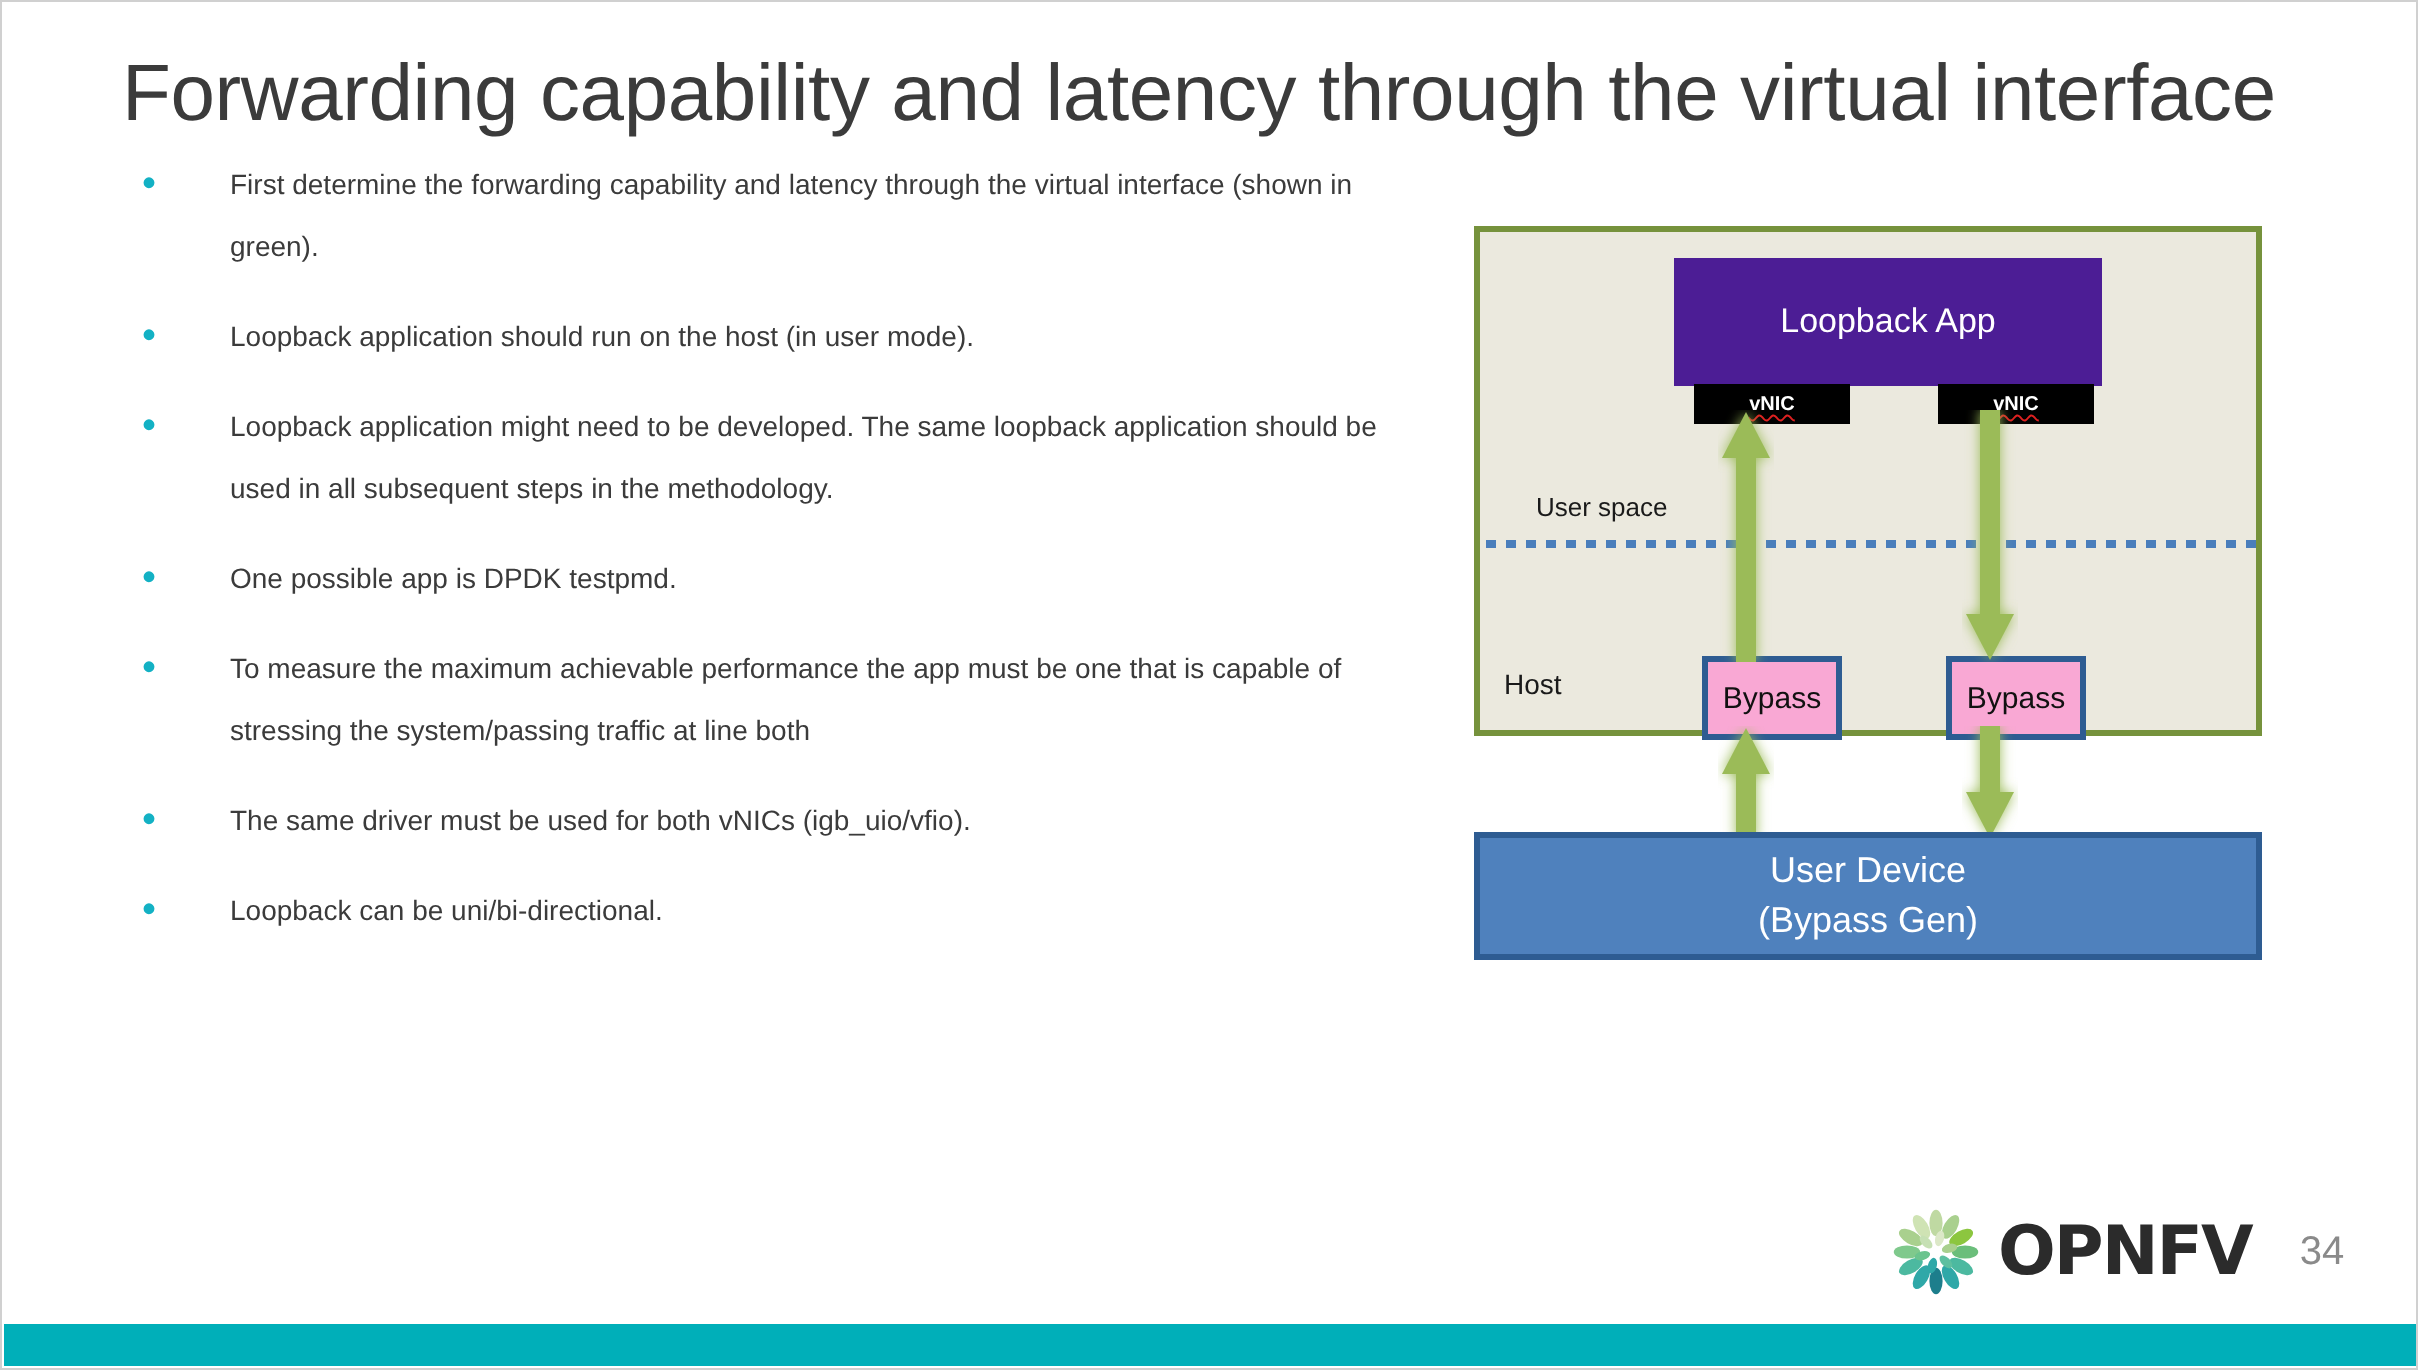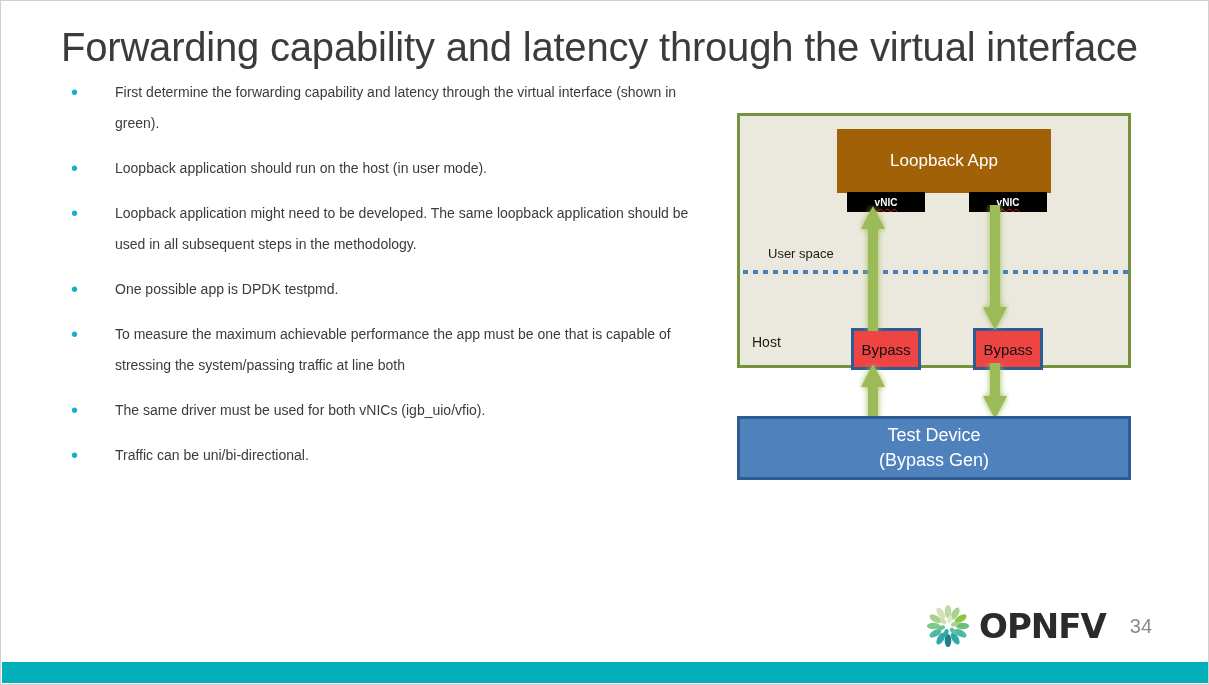--- a/index.html
+++ b/index.html
@@ -116,21 +116,21 @@
     color: #1a1a1a;
   }
 
   
   #loopback-app {
     position: absolute;
     left: 97px;
     top: 13px;
     width: 214px;
     height: 64px;
-    background: #a16207;
+    background: #4c1d95;
     display: flex;
     align-items: center;
     justify-content: center;
     color: #ffffff;
     font-size: 17px;
   }
 
   
   .vnic-box {
     position: absolute;
@@ -152,21 +152,21 @@
     text-decoration-skip-ink: none;
     text-underline-offset: 2px;
   }
 
   
   .bypass-box {
     position: absolute;
     top: 212px;
     width: 70px;
     height: 42px;
-    background: #ef4444;
+    background: #f9a8d4;
     border: 3px solid #2E5C92;
     box-sizing: border-box;
     display: flex;
     align-items: center;
     justify-content: center;
     font-size: 15px;
     color: #111111;
   }
   #bypass-left  { left: 111px; }
   #bypass-right { left: 233px; }
@@ -196,21 +196,21 @@
     pointer-events: none;
   }
   #arrow-up-top    { left: 122px; top: 92px;  }
   #arrow-down-top  { left: 244px; top: 92px;  }
   #arrow-up-bot    { left: 122px; top: 250px; }
   #arrow-down-bot  { left: 244px; top: 250px; }
 
   
   #footer-brand {
     position: absolute;
-    left: 924px;
+    left: 944px;
     top: 603px;
     display: flex;
     align-items: center;
     justify-content: center;
   }
   #opnfv-mark { width: 46px; height: 44px; }
   #opnfv-word {
     margin-left: 8px;
     font-size: 34px;
     font-weight: bold;
@@ -261,21 +261,21 @@
     <div class="bullet-row">
       <span class="bullet-mark">•</span>
       <span class="bullet-text">To measure the maximum achievable performance the app must be one that is capable of stressing the system/passing traffic at line both</span>
     </div>
     <div class="bullet-row">
       <span class="bullet-mark">•</span>
       <span class="bullet-text">The same driver must be used for both vNICs (igb_uio/vfio).</span>
     </div>
     <div class="bullet-row">
       <span class="bullet-mark">•</span>
-      <span class="bullet-text">Traffic can be uni/bi-directional.</span>
+      <span class="bullet-text">Loopback can be uni/bi-directional.</span>
     </div>
   </div>
 
   <div id="diagram">
 
     <div id="host-box">
       <div id="user-space-label">User space</div>
       <div id="space-divider"></div>
       <div id="host-label">Host</div>
 
@@ -350,21 +350,21 @@
             </feMerge>
         </filter>
       </defs>
       <g filter="url(#glowD)">
         <rect x="9" y="0" width="10" height="35" fill="#9BBB59"></rect>
         <polygon points="14,56 26,33 2,33" fill="#9BBB59"></polygon>
       </g>
     </svg>
 
     <div id="test-device">
-      <span>Test Device</span>
+      <span>User Device</span>
       <span>(Bypass Gen)</span>
     </div>
 
   </div>
 
   <div id="footer-brand">
     <svg id="opnfv-mark" viewBox="0 0 100 100">
       <g transform="translate(50,50)">
         <g transform="rotate(0)">
             <ellipse cx="0" cy="-33" rx="7.5" ry="15" fill="#BFD9A2"></ellipse>

